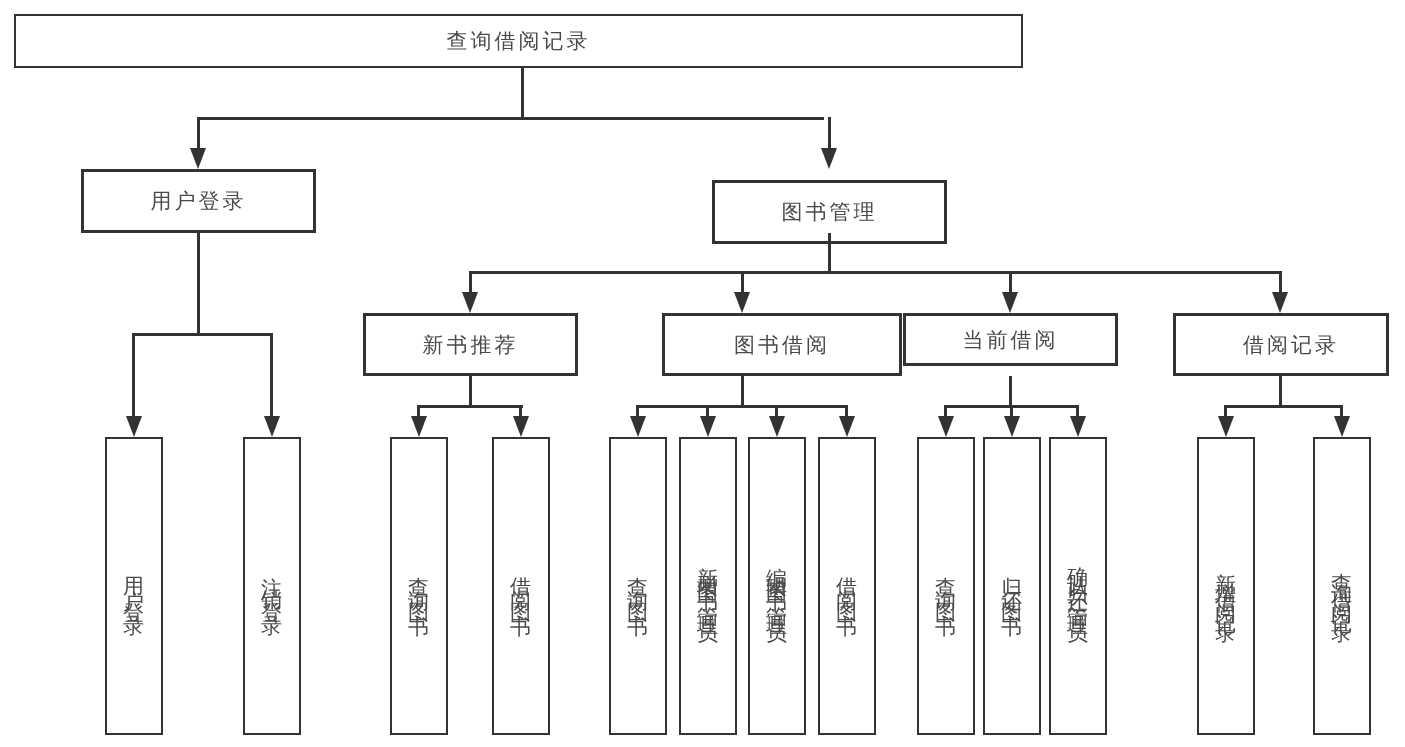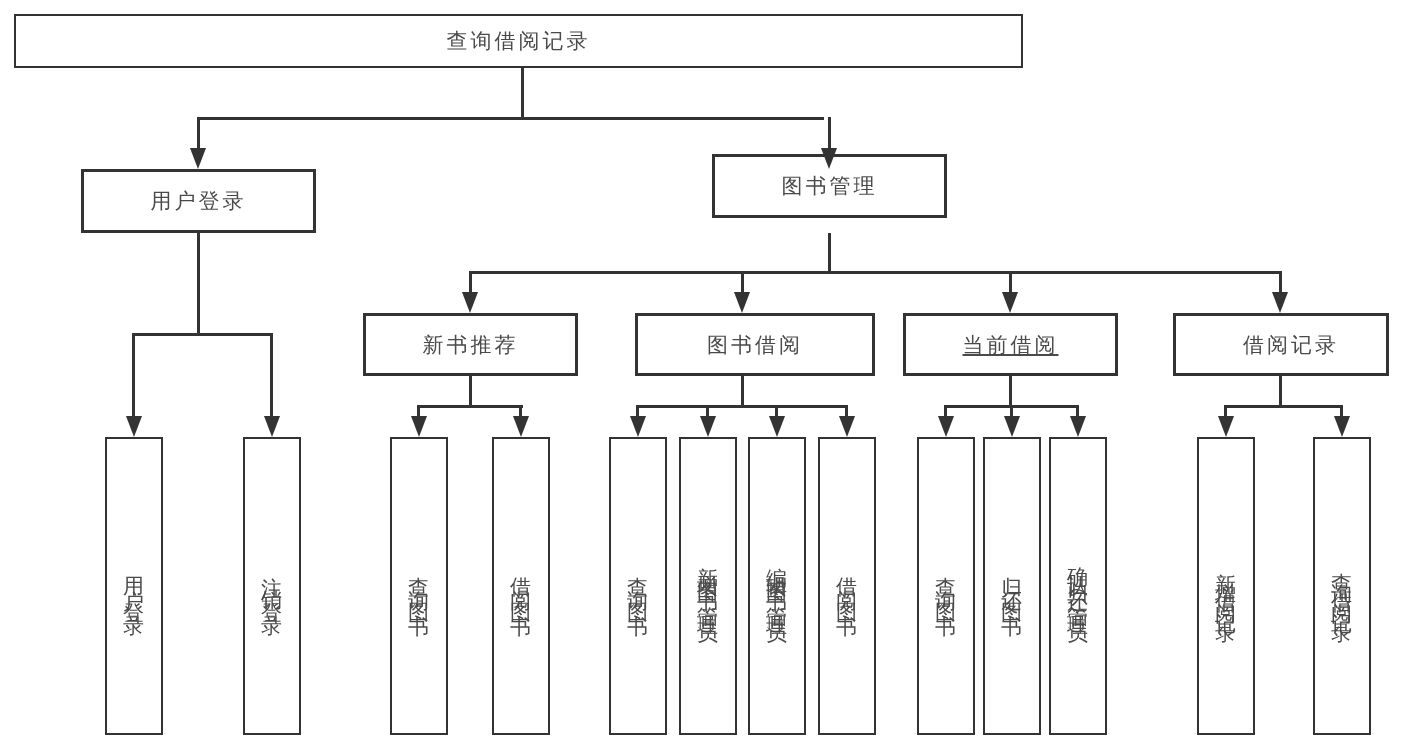--- a/index.html
+++ b/index.html
@@ -60,25 +60,25 @@
   }
 </style>
 </head>
 <body>
 
 <div id="canvas">
 
   <div class="node thin" style="left:14px;top:14px;width:1009px;height:54px;">查询借阅记录</div>
 
   <div class="node" style="left:81px;top:169px;width:235px;height:64px;">用户登录</div>
-  <div class="node" style="left:712px;top:154px;width:235px;height:64px;">图书管理</div>
+  <div class="node" style="left:712px;top:180px;width:235px;height:64px;">图书管理</div>
 
   <div class="node" style="left:363px;top:313px;width:215px;height:63px;">新书推荐</div>
-  <div class="node" style="left:635px;top:313px;width:240px;height:63px;">图书借阅</div>
-  <div class="node" style="left:903px;top:313px;width:215px;height:63px;text-decoration:underline;">当前借阅</div>
+  <div class="node" style="left:662px;top:313px;width:240px;height:63px;">图书借阅</div>
+  <div class="node" style="left:903px;top:313px;width:215px;height:53px;">当前借阅</div>
   <div class="node" style="left:1173px;top:313px;width:216px;height:63px;padding-left:20px;">借阅记录</div>
 
   <div class="leaf ls4" style="left:105px;">
     <span>用户登录</span>
     </div>
   <div class="leaf ls4" style="left:243px;">
     <span>注销登录</span>
     </div>
 
   <div class="leaf ls4" style="left:390px;">

